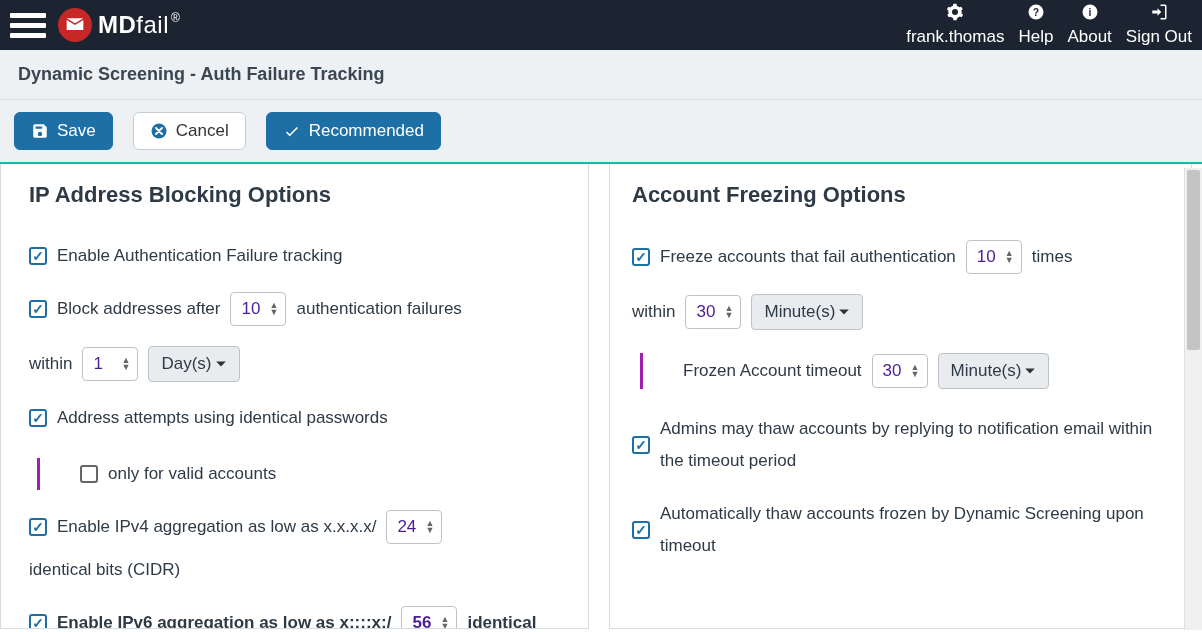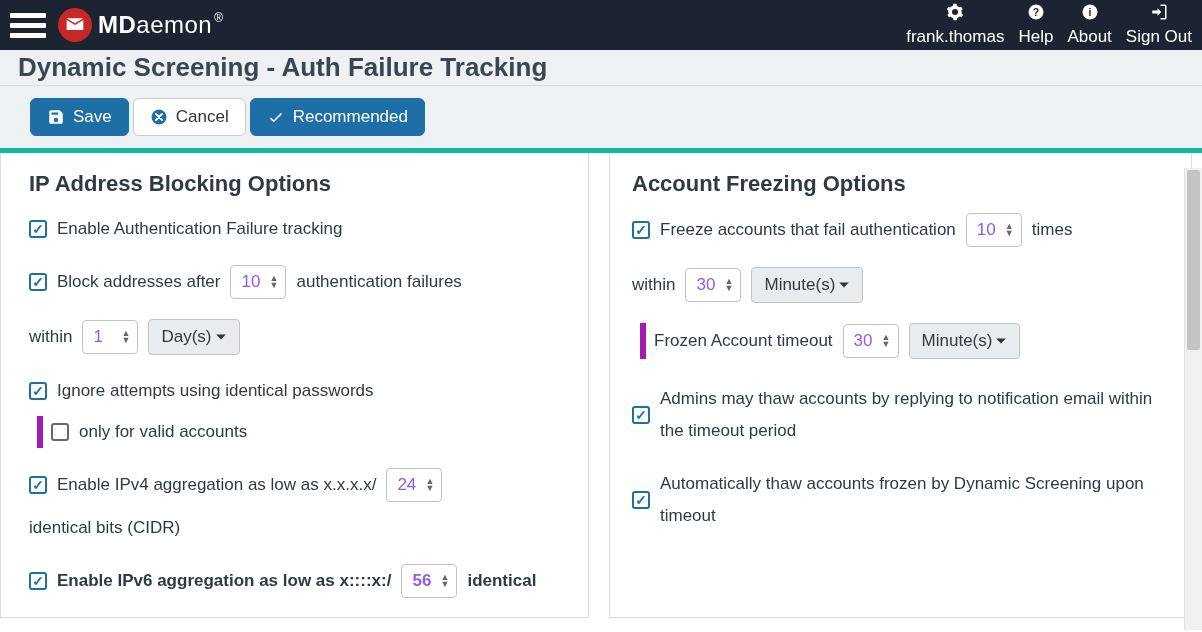--- a/index.html
+++ b/index.html
@@ -48,31 +48,31 @@
 .logo-text b{font-weight:700;}
 .logo sup{font-size:12px; vertical-align: top; margin-left:2px;}
 .topbar-spacer{flex:1;}
 .topbar-right{display:flex;align-items:center;gap:14px;font-size:17px;}
 .topbar-item{display:flex;align-items:center;gap:6px;cursor:pointer;flex-direction:column;}
 .topbar-item svg{width:18px;height:18px;fill:#fff;}
 
 .subheader{
   background:#eef1f3;
   border-bottom:1px solid #d9dcdf;
-  padding:2px 18px;
-  font-size:26px;
+  padding:14px 18px;
+  font-size:18px;
   font-weight:700;
   color:#3a4651;
 }
 .toolbar{
   background:#eef1f3;
-  padding:12px 30px;
+  padding:12px 14px;
   display:flex;
-  gap:4px;
-  border-bottom:5px solid #14b8a6;
+  gap:20px;
+  border-bottom:2px solid #14b8a6;
 }
 .btn{
   display:inline-flex;align-items:center;gap:8px;
   padding:8px 16px;
   border-radius:6px;
   font-size:17px;font-weight:500;
   cursor:pointer;border:1px solid transparent;
 }
 .btn-primary{background:#1d6fa5;color:#fff;border-color:#1d6fa5;}
 .btn-white{background:#fff;color:#1d6fa5;border-color:#c8ccd0;}
@@ -89,52 +89,52 @@
 }
 .panel{
   flex:1;
   background:#fff;
   border:1px solid #d9dcdf;
   border-top:none;
   padding:18px 20px 20px 28px;
   overflow:hidden;
 }
 .panel h2{
-  font-size:22px;font-weight:700;color:#2e3a45;margin-bottom:16px;
+  font-size:22px;font-weight:700;color:#2e3a45;margin-bottom:32px;
 }
 .row{
   display:flex;align-items:center;flex-wrap:wrap;gap:10px;
   margin-bottom:20px;font-size:17px;color:#2e3a45;line-height:1.9;
 }
 .checkbox{
   width:18px;height:18px;border:2px solid #1d6fa5;border-radius:3px;
   display:inline-flex;align-items:center;justify-content:center;
   cursor:pointer;flex-shrink:0;
 }
 .checkbox.checked::after{
   content:"✓";color:#1d6fa5;font-size:14px;font-weight:700;line-height:1;
 }
 .checkbox.unchecked{border-color:#666;}
 .numbox{
   display:inline-flex;align-items:center;
   border:1px solid #bfc3c7;border-radius:4px;background:#fff;
   padding:3px 4px 3px 10px;height:34px;min-width:56px;
 }
-.numbox .val{font-size:17px;color:#8b5cf6;min-width:22px;}
+.numbox .val{font-size:17px;color:#4c1d95;min-width:22px;}
 .numbox .spinners{display:flex;flex-direction:column;margin-left:6px;gap:0;}
 .numbox .spinners span{font-size:9px;color:#666;line-height:7px;cursor:pointer;}
 .selectbox{
   display:inline-flex;align-items:center;gap:3px;
   background:#e9ecef;border:1px solid #bfc3c7;border-radius:4px;
   padding:6px 12px;height:36px;font-size:17px;cursor:pointer;
 }
 .selectbox svg{width:12px;height:12px;fill:#333;}
 .indent{
-  border-left:6px solid #a21caf;margin-left:8px;padding-left:8px;
-  margin-top:8px;margin-bottom:20px;
+  border-left:3px solid #a21caf;margin-left:8px;padding-left:40px;
+  margin-top:23px;margin-bottom:20px;
 }
 .scroll-track{
   position:absolute;right:0;top:168px;bottom:2px;width:18px;
   background:#f0f0f0;border-left:1px solid #e0e0e0;
 }
 .scroll-thumb{
   position:absolute;left:2px;right:2px;top:2px;height:180px;
   background:#c4c4c4;border-radius:2px;
 }
 </style>
@@ -147,21 +147,21 @@
       <span></span>
       <span></span>
   </div>
   <div class="logo">
     <div class="logo-circle">
       <svg viewBox="0 0 24 24">
           <path fill="#fff" d="M2 6l10 6 10-6v12H2z"></path>
           <path fill="#fff" d="M2 4h20l-10 6z"></path>
         </svg>
     </div>
-    <span class="logo-text"><b>MD</b><span>aemon</span><sup>®</sup></span>
+    <span class="logo-text"><b>MD</b><span>fail</span><sup>®</sup></span>
   </div>
   <div class="topbar-spacer"></div>
   <div class="topbar-right">
     <div class="topbar-item">
       <svg viewBox="0 0 24 24">
           <path d="M12 8a4 4 0 100 8 4 4 0 000-8zm9 4a9 9 0 01-.2 1.9l2 1.6-2 3.4-2.4-.8a9 9 0 01-3.3 1.9L14 23h-4l-.6-2.9a9 9 0 01-3.3-1.9l-2.4.8-2-3.4 2-1.6A9 9 0 013 12a9 9 0 01.2-1.9l-2-1.6 2-3.4 2.4.8a9 9 0 013.3-1.9L10 1h4l.6 2.9a9 9 0 013.3 1.9l2.4-.8 2 3.4-2 1.6A9 9 0 0121 12z"></path>
         </svg>
       <span>frank.thomas</span>
     </div>
     <div class="topbar-item">
@@ -245,21 +245,21 @@
       <span class="selectbox">
         <span>Day(s)</span>
         <svg viewBox="0 0 10 10">
             <path d="M1 3l4 4 4-4z"></path>
           </svg>
       </span>
     </div>
 
     <div class="row" style="margin-bottom:6px;">
       <span class="checkbox checked"></span>
-      <span>Ignore attempts using identical passwords</span>
+      <span>Address attempts using identical passwords</span>
     </div>
     <div class="indent">
       <div class="row" style="margin-bottom:0;">
         <span class="checkbox unchecked"></span>
         <span>only for valid accounts</span>
       </div>
     </div>
 
     <div class="row">
       <span class="checkbox checked"></span>

